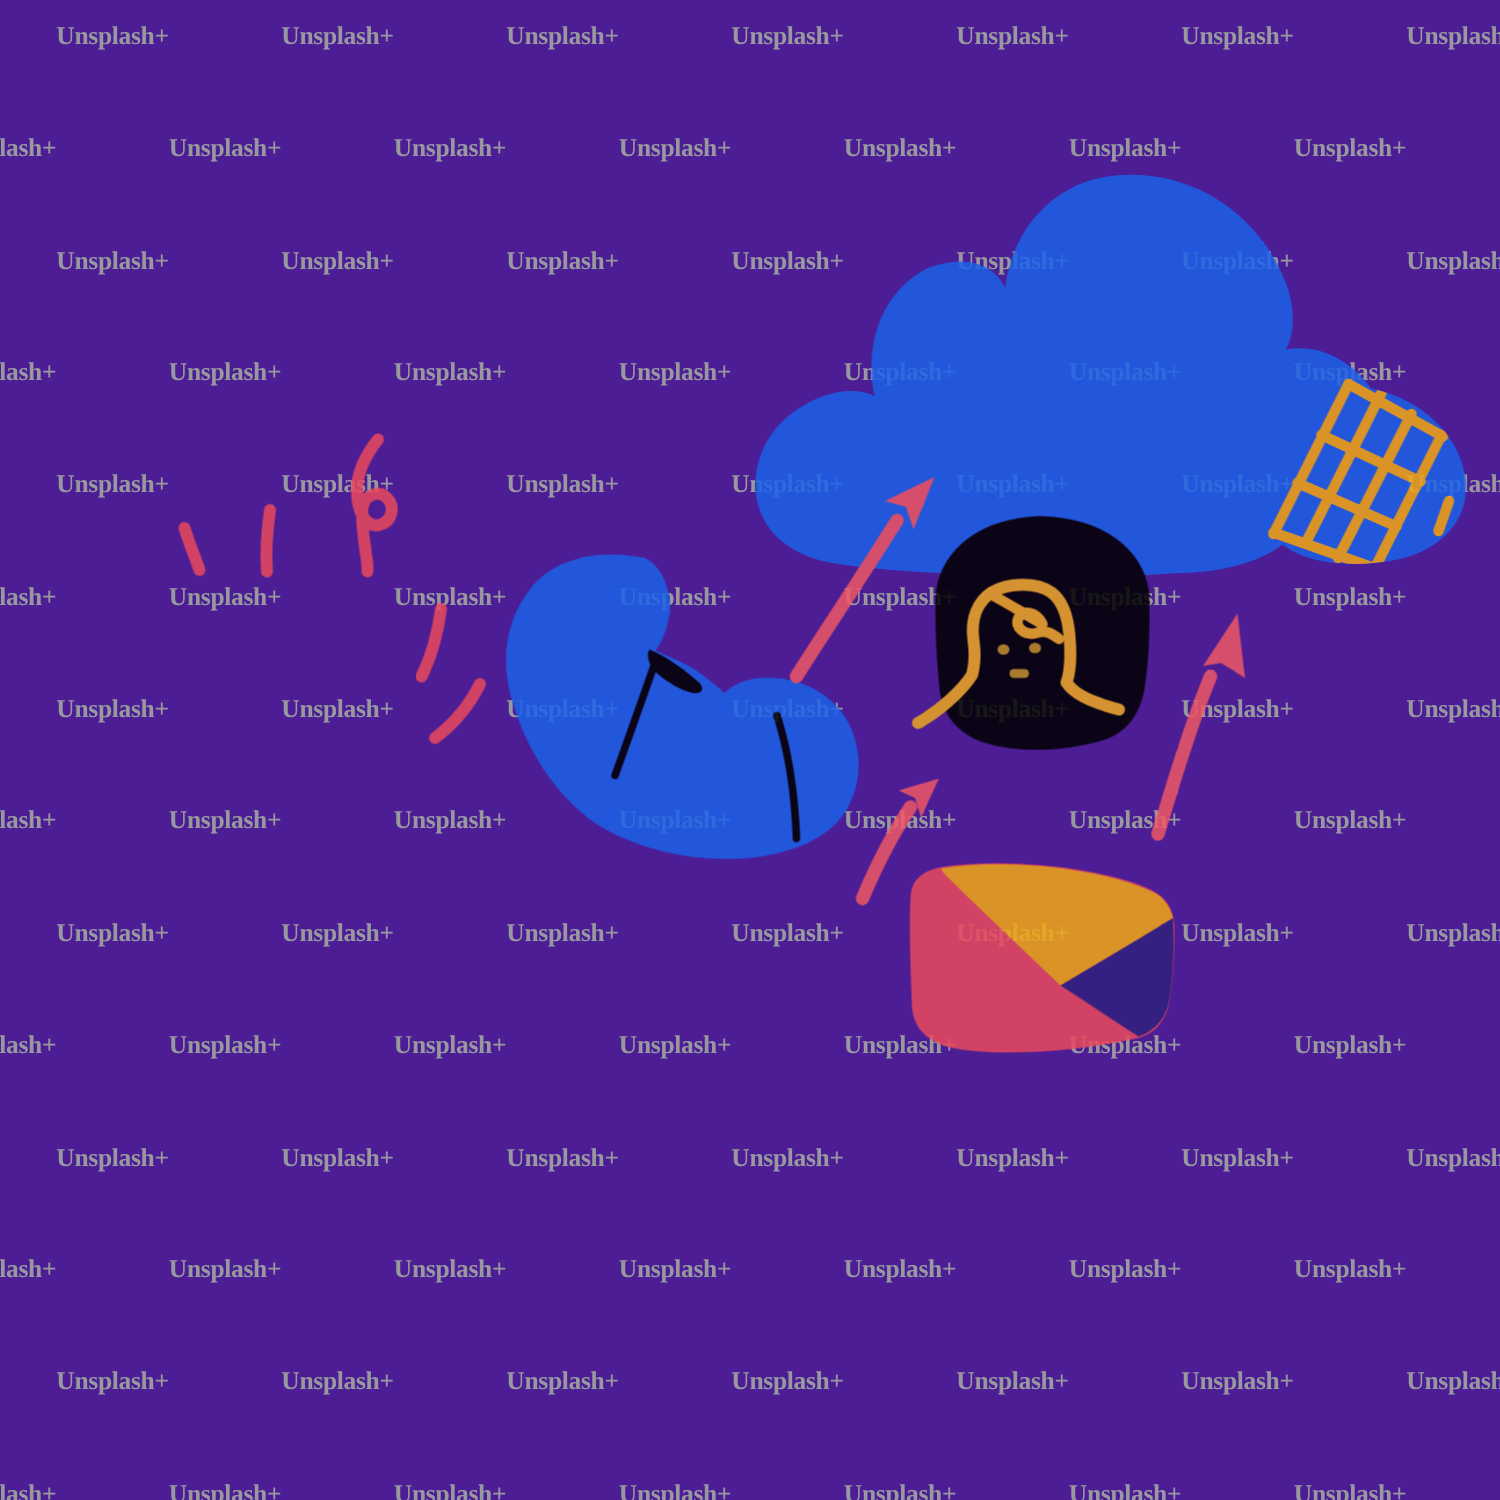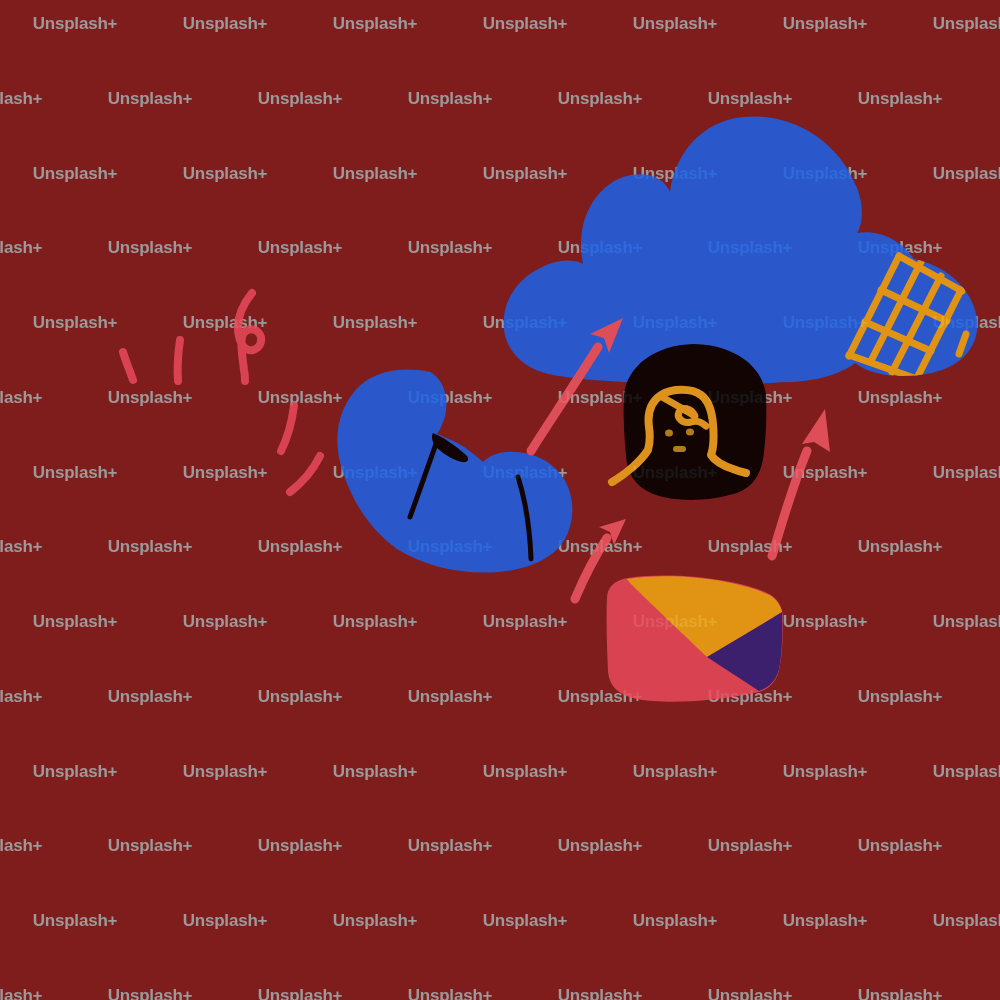--- a/index.html
+++ b/index.html
@@ -1,18 +1,18 @@
 <!DOCTYPE html>
 <html style="--cloud-blue: #1C63E9; --accent-yellow: #F4A912; --person-yellow: #EFA81F; --feature-mustard: #BC8D1C; --envelope-pink: #EA4A5C; --arrow-pink: #EF5864; --fold-purple: #31227E; --ink-black: #000000; --watermark-gray: #9DA0A0;"><head>
 <meta charset="utf-8">
 <style>
   html,body{margin:0;padding:0;background:#fff;}
   .stage{
     position:relative;width:1000px;height:1000px;overflow:hidden;
-    background:#7f1d1d;font-family:Liberation Sans, sans-serif;
+    background:#4c1d95;font-family:Liberation Serif, serif;
   }
   .wm-layer{position:absolute;inset:0;z-index:1;}
   .wm{
     position:absolute;transform:translate(-50%,-50%);
     font-weight:700;white-space:nowrap;letter-spacing:-0.2px;
     color:var(--watermark-gray,#9DA0A0);
     user-select:none;
   }
   .art{position:absolute;inset:0;z-index:2;}
   svg{display:block;}

